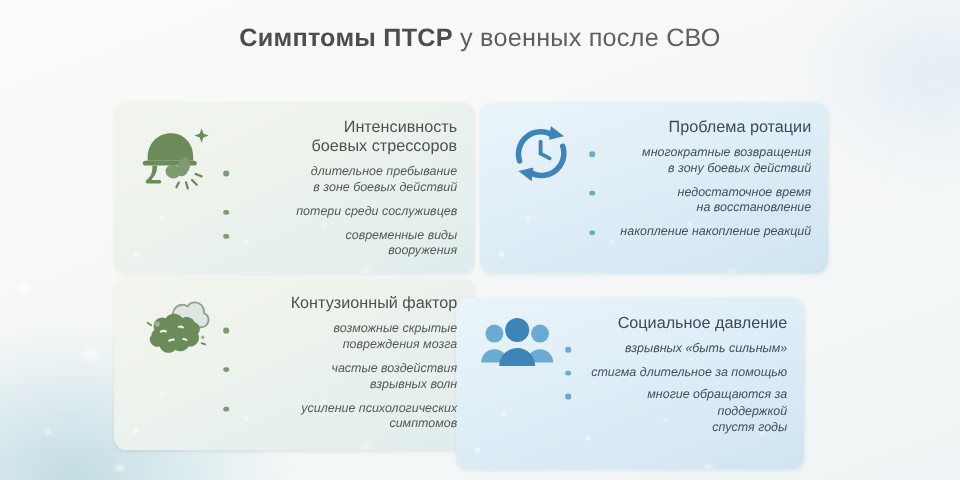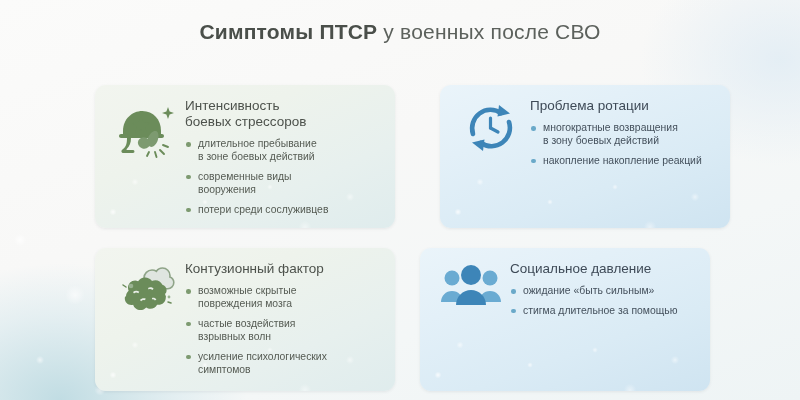--- a/index.html
+++ b/index.html
@@ -48,27 +48,27 @@
     position: absolute;
     border-radius: 11px;
     overflow: hidden;
     box-shadow: 0 1px 3px rgba(80,90,95,0.10);
   }
   .card .inner {
     position: relative;
     width: 100%; height: 100%;
     display: flex;
     padding: 12px 14px 10px 12px;
+    text-align: right;
   }
   .card.green {
     background: linear-gradient(155deg, #f2f5ef 0%, #eef3ec 35%, #e7f0ee 70%, #dfeced 100%);
   }
   .card.blue {
     background: linear-gradient(160deg, #eaf4fa 0%, #e3f0f8 30%, #daebf5 65%, #cfe4f1 100%);
-    margin-left: 40px;
   }
   .card .speckle {
     position: absolute; left: 0; bottom: 0; right: 0; height: 60%;
     pointer-events: none;
     background:
       radial-gradient(circle 5px at 18px 70px, rgba(255,255,255,0.8) 0%, rgba(255,255,255,0) 70%),
       radial-gradient(circle 8px at 60px 95px, rgba(255,255,255,0.62) 0%, rgba(255,255,255,0) 70%),
       radial-gradient(circle 4px at 110px 60px, rgba(255,255,255,0.7) 0%, rgba(255,255,255,0) 70%),
       radial-gradient(circle 7px at 150px 100px, rgba(255,255,255,0.55) 0%, rgba(255,255,255,0) 70%),
       radial-gradient(circle 5px at 40px 40px, rgba(255,255,255,0.6) 0%, rgba(255,255,255,0) 70%),
@@ -93,21 +93,21 @@
   }
   .card-title {
     font-size: 13.5px;
     line-height: 16px;
     margin-bottom: 7px;
     white-space: pre-line;
   }
   .green .card-title { color: #4d524c; }
   .blue .card-title { color: #3e4a57; }
 
-  ul.bullets { list-style: none; }
+  ul.bullets { list-style: none; font-style: italic; }
   ul.bullets li {
     position: relative;
     padding-left: 13px;
     font-size: 10.4px;
     line-height: 13.2px;
     margin-bottom: 6.5px;
     white-space: pre-line;
   }
   .green ul.bullets li { color: #555b53; }
   .blue ul.bullets li { color: #44505c; }
@@ -116,21 +116,21 @@
     position: absolute;
     left: 1px; top: 5px;
     width: 4.5px; height: 4.5px;
     border-radius: 50%;
   }
   .green ul.bullets li::before { background: #7d9a70; }
   .blue ul.bullets li::before { background: #6aa9c9; }
 
   #card-combat-stressors { left: 95px;  top: 85px;  width: 300px; height: 143px; }
   #card-rotation         { left: 400px; top: 85px;  width: 290px; height: 143px; }
-  #card-concussion       { left: 95px;  top: 248px; width: 300px; height: 143px; }
+  #card-concussion       { left: 95px;  top: 232px; width: 300px; height: 143px; }
   #card-social-pressure  { left: 380px; top: 248px; width: 290px; height: 143px; }
 </style>
 </head>
 <body>
 
 <div id="slide">
 
   <div id="bokeh-left"></div>
 
   <div id="title">
@@ -160,23 +160,23 @@
           </g>
           <path d="M53 6l1.6 4.4L59 12l-4.4 1.6L53 18l-1.6-4.4L47 12l4.4-1.6z" fill="#6b8c5a"></path>
         </svg>
       </div>
       <div class="body">
         <div class="card-title">Интенсивность
 боевых стрессоров</div>
         <ul class="bullets">
           <li>длительное пребывание
 в зоне боевых действий</li>
+          <li>потери среди сослуживцев</li>
           <li>современные виды
 вооружения</li>
-          <li>потери среди сослуживцев</li>
         </ul>
       </div>
     </div>
   </div>
 
   <div class="card blue" id="card-rotation">
     <div class="inner">
       <div class="speckle"></div>
       <div class="icon-wrap">
         <svg width="56" height="54" viewBox="0 0 56 54">
@@ -190,20 +190,22 @@
             <line x1="27.5" y1="27" x2="27.5" y2="17"></line>
             <line x1="27.5" y1="27" x2="35" y2="31"></line>
           </g>
         </svg>
       </div>
       <div class="body">
         <div class="card-title">Проблема ротации</div>
         <ul class="bullets">
           <li>многократные возвращения
 в зону боевых действий</li>
+          <li>недостаточное время
+на восстановление</li>
           <li>накопление накопление  реакций</li>
         </ul>
       </div>
     </div>
   </div>
 
   <div class="card green" id="card-concussion">
     <div class="inner">
       <div class="speckle"></div>
       <div class="icon-wrap">
@@ -259,20 +261,22 @@
           </g>
           <g fill="#3d85b8">
             <circle cx="31" cy="11" r="10"></circle>
             <path d="M16 41c0-8.3 6.7-15 15-15s15 6.7 15 15H16z"></path>
           </g>
         </svg>
       </div>
       <div class="body">
         <div class="card-title">Социальное давление</div>
         <ul class="bullets">
-          <li>ожидание «быть сильным»</li>
+          <li>взрывных «быть сильным»</li>
           <li>стигма длительное за помощью</li>
+          <li>многие обращаются за поддержкой
+спустя годы</li>
         </ul>
       </div>
     </div>
   </div>
 
 </div>
 
 </body></html>

